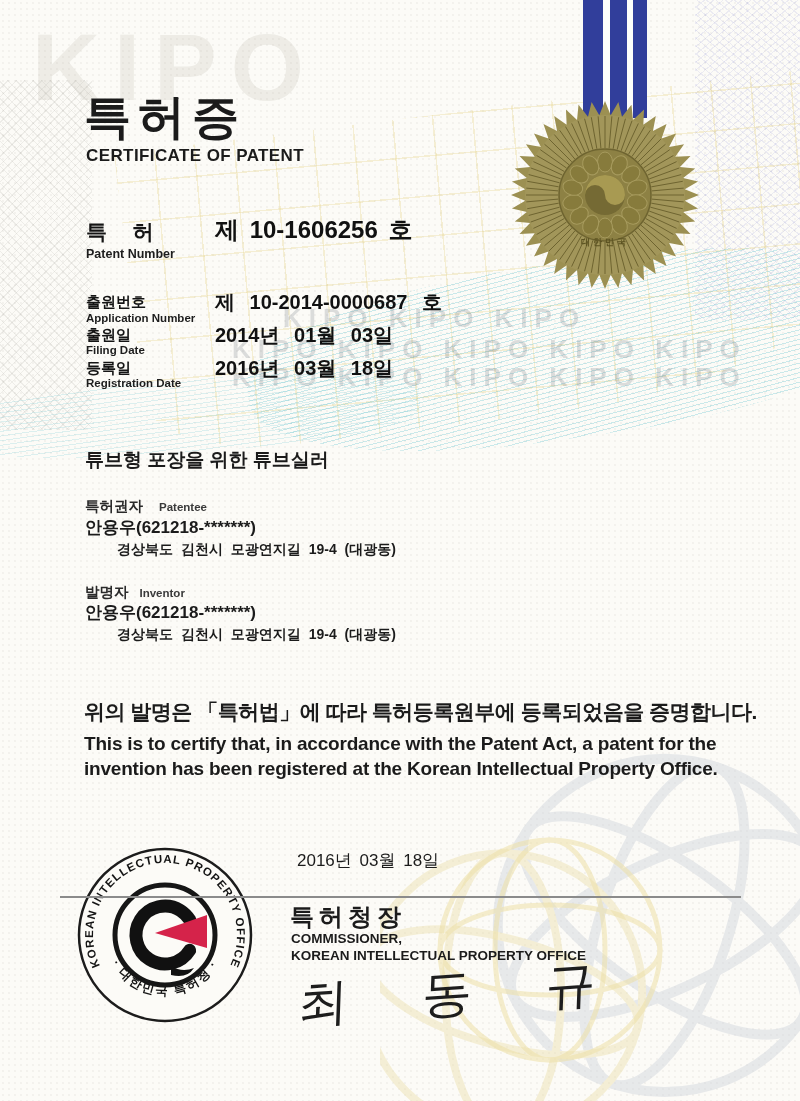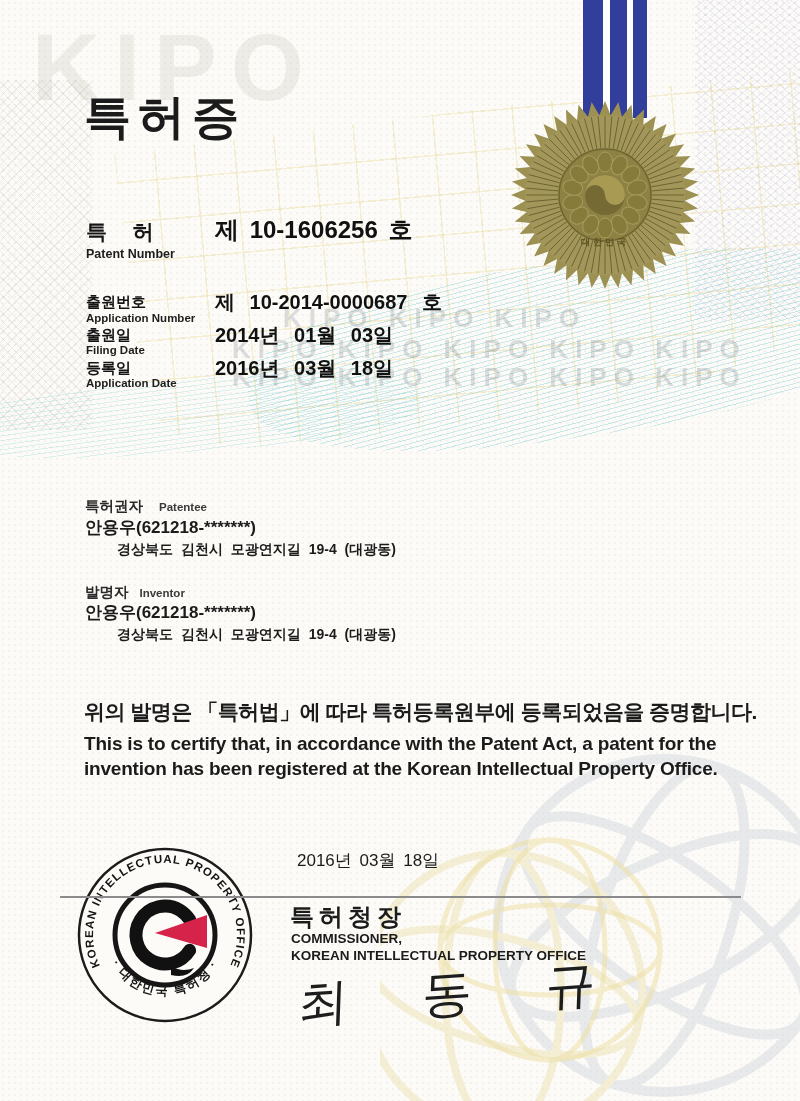--- a/index.html
+++ b/index.html
@@ -207,20 +207,21 @@
         <ellipse cx="97" cy="67" rx="7.5" ry="10" fill="#877b3c" stroke="#a79b5e" stroke-width="1" transform="rotate(282.85714285714283 97 100)"></ellipse>
         <ellipse cx="97" cy="67" rx="7.5" ry="10" fill="#877b3c" stroke="#a79b5e" stroke-width="1" transform="rotate(308.57142857142856 97 100)"></ellipse>
         <ellipse cx="97" cy="67" rx="7.5" ry="10" fill="#877b3c" stroke="#a79b5e" stroke-width="1" transform="rotate(334.2857142857143 97 100)"></ellipse>
       </g>
     <circle cx="97" cy="100" r="20" fill="#756a34"></circle>
     <path d="M77,100 A20,20 0 0 1 117,100 A10,10 0 0 1 97,100 A10,10 0 0 0 77,100 Z" fill="#a89a52"></path>
     <text x="97" y="150" text-anchor="middle" font-size="9" font-weight="700" letter-spacing="3" fill="#5c5322">대한민국</text>
   </svg>
 
   <div class="abs title-ko">특허증</div>
+  <div class="abs title-en">CERTIFICATE OF PATENT</div>
 
   <div class="row-patent">
     <div class="f-label-ko">특 허</div>
     <div class="f-label-en">Patent Number</div>
     <div class="f-value">제 10-1606256 호</div>
   </div>
 
   <div class="sm">
     <div class="f-label-ko" style="top:293px;">출원번호</div>
     <div class="f-label-en" style="top:312px;">Application Number</div>
@@ -228,24 +229,25 @@
   </div>
 
   <div class="sm">
     <div class="f-label-ko" style="top:326px;">출원일</div>
     <div class="f-label-en" style="top:344px;">Filing Date</div>
     <div class="f-value" style="top:322px;">2014년 01월 03일</div>
   </div>
 
   <div class="sm">
     <div class="f-label-ko" style="top:359px;">등록일</div>
-    <div class="f-label-en" style="top:377px;">Application Date</div>
+    <div class="f-label-en" style="top:377px;">Registration Date</div>
     <div class="f-value" style="top:355px;">2016년 03월 18일</div>
   </div>
 
+  <div class="abs inv-value">튜브형 포장을 위한 튜브실러</div>
 
   <div class="abs party-label" style="top:497px;left:85px;gap:16px;">
     <span class="ko">특허권자</span>
     <span class="en">Patentee</span>
   </div>
   <div class="abs party-name" style="top:516px;left:85px;">안용우(621218-*******)</div>
   <div class="abs party-addr" style="top:541px;left:85px;">경상북도 김천시 모광연지길 19-4 (대광동)</div>
 
   <div class="abs party-label" style="top:583px;left:85px;">
     <span class="ko">발명자</span>

